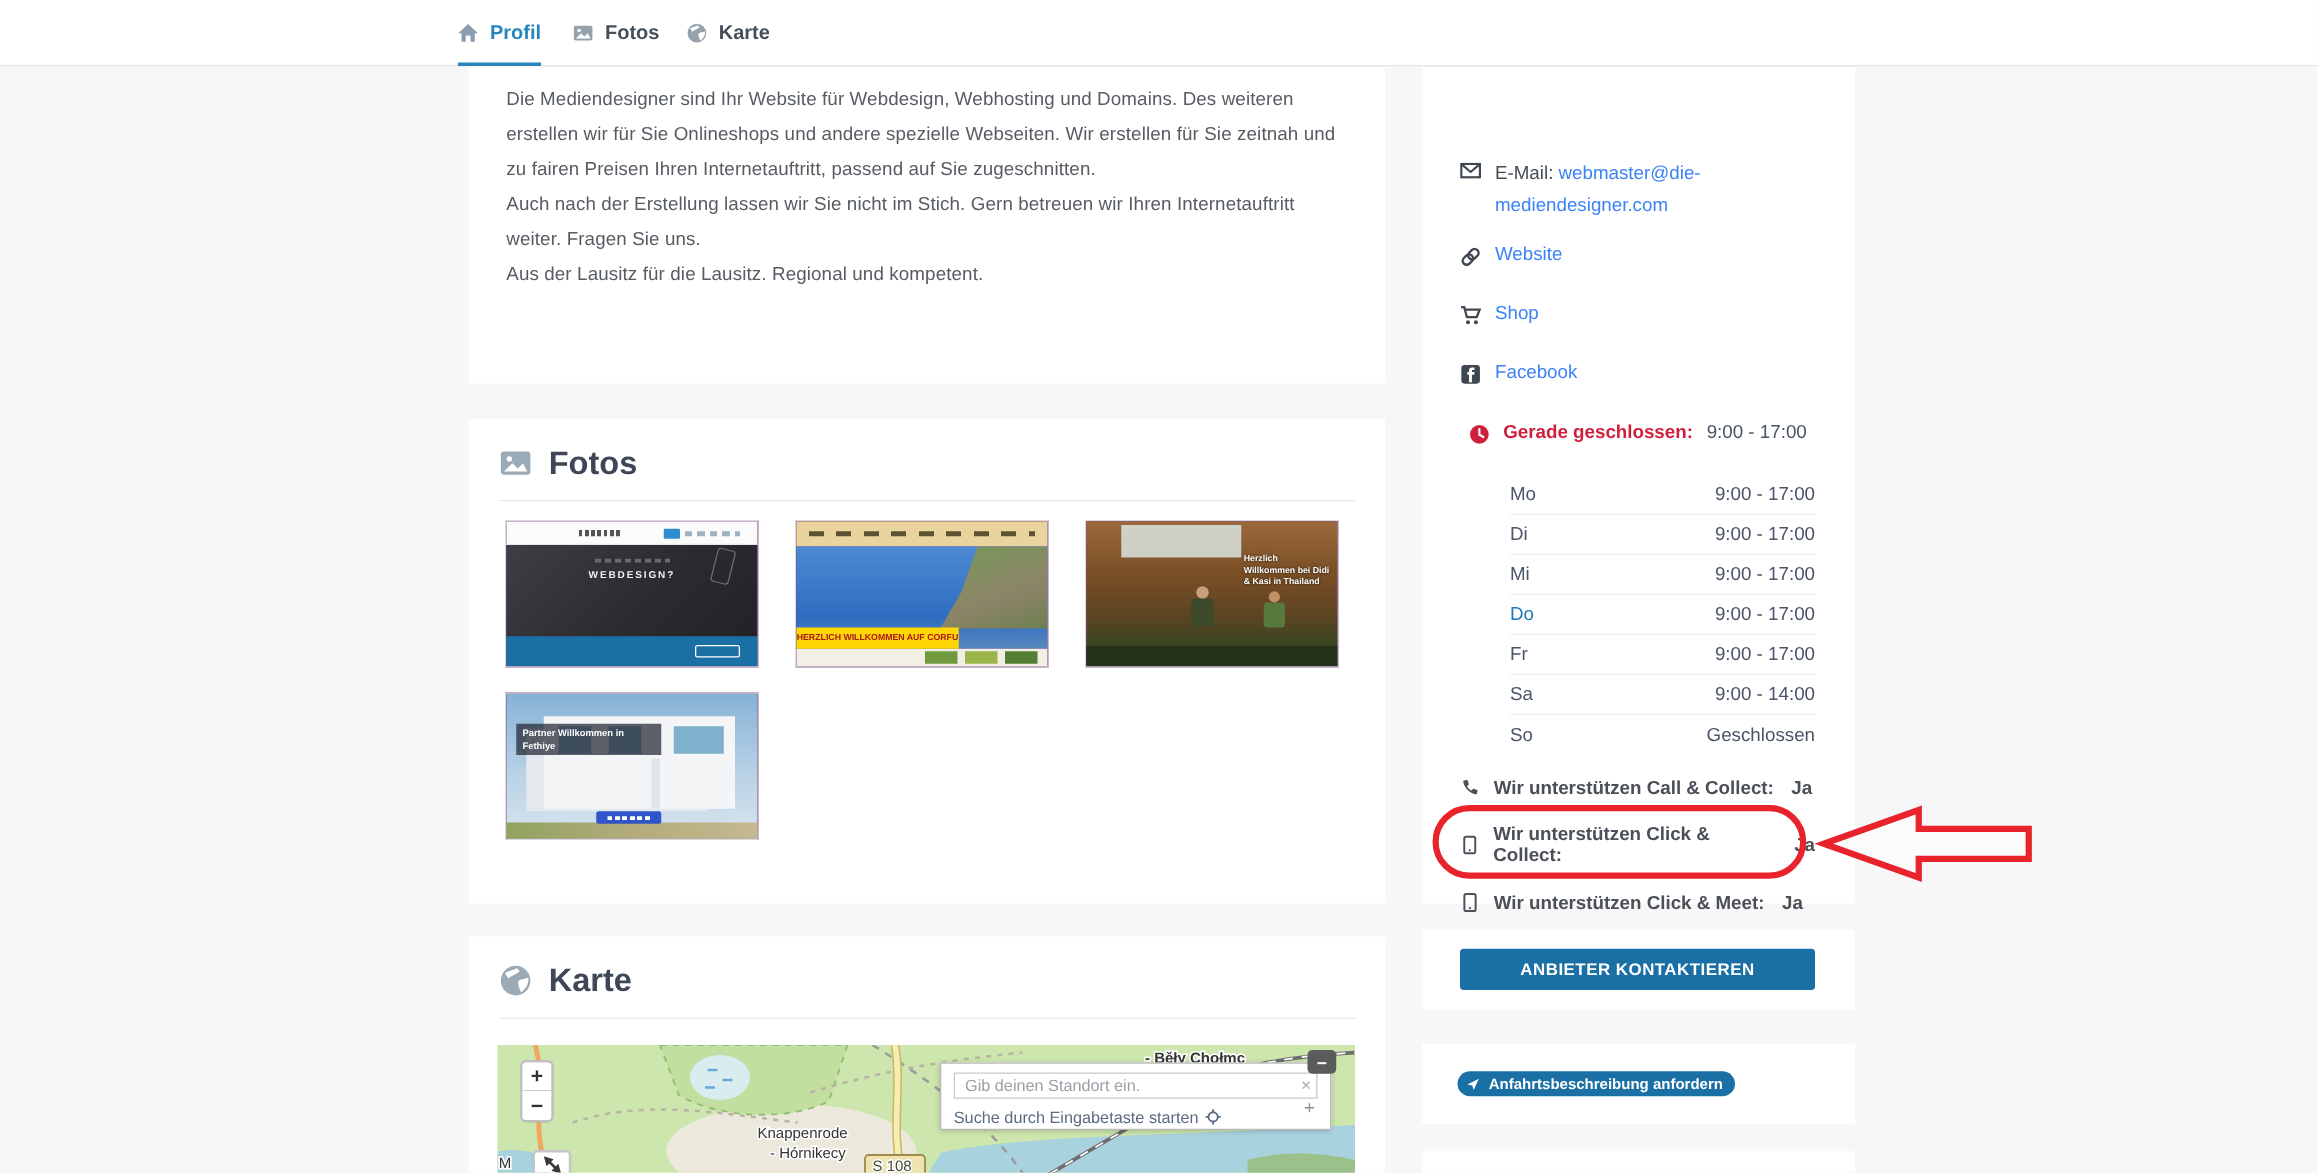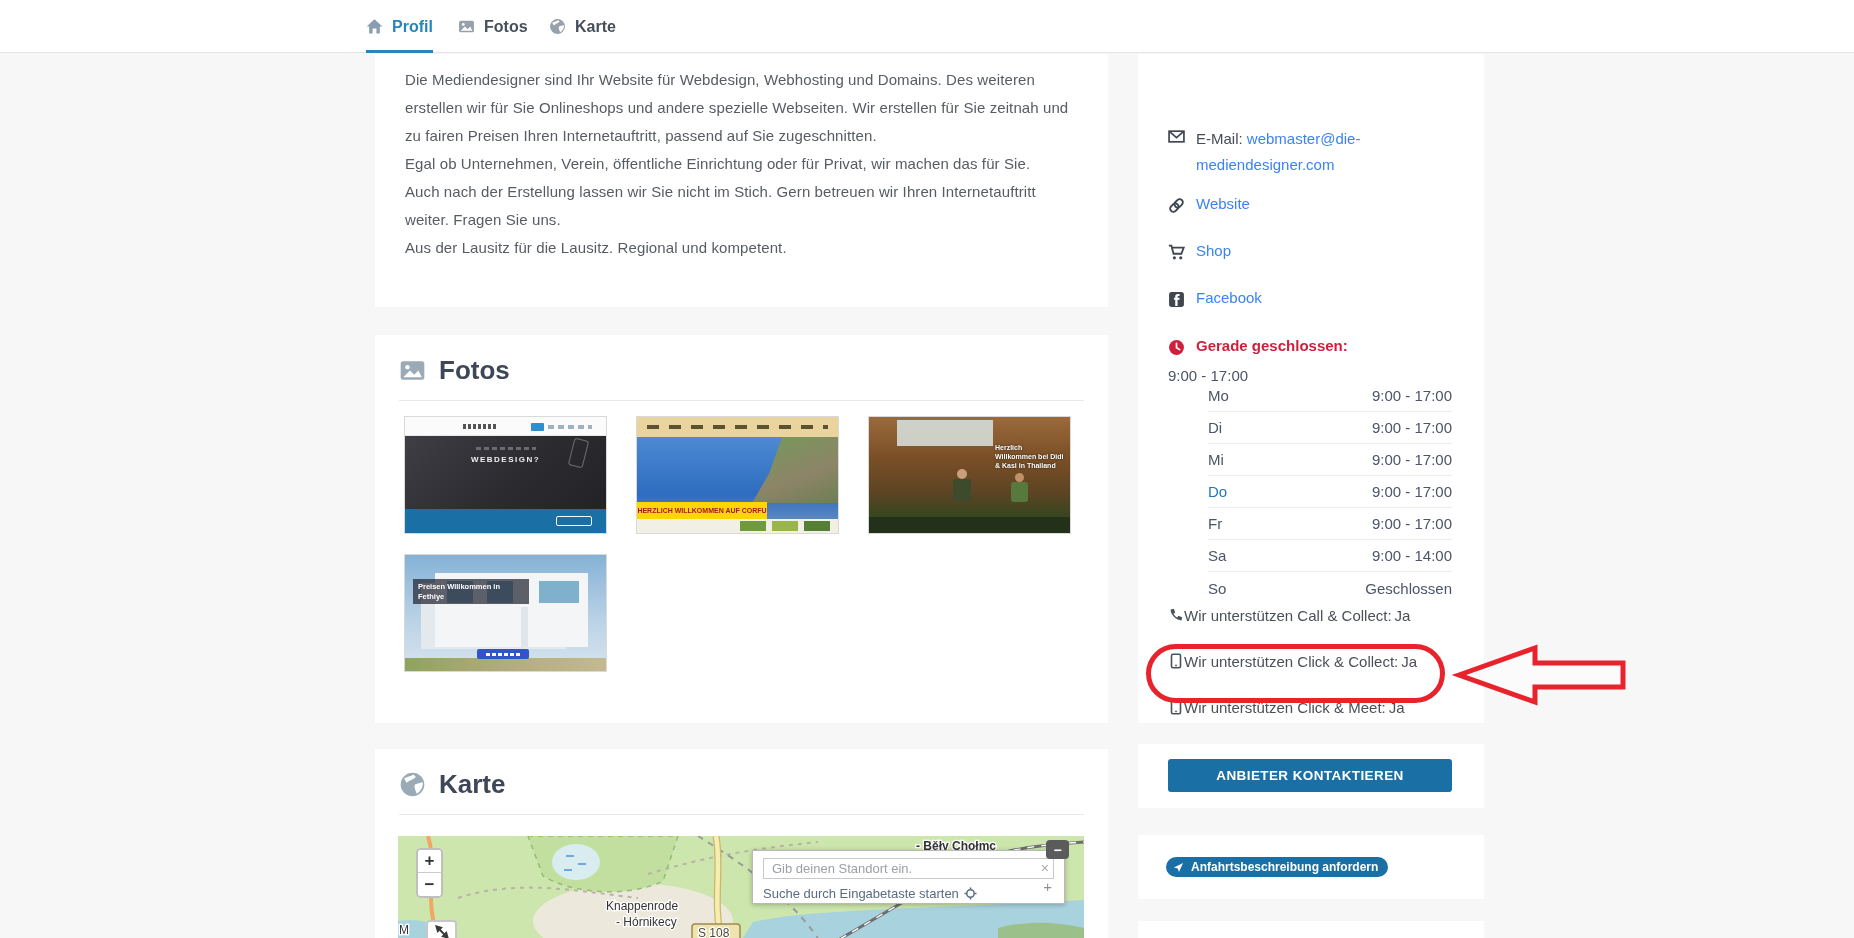--- a/index.html
+++ b/index.html
@@ -133,31 +133,31 @@
 
   
   .info-card { left:1138px; top:54px; width:346px; height:669px; font-size:15px; }
   .srow { position:absolute; left:30px; right:32px; display:flex; gap:11px; color:#454c55; }
   .srow .sicon { width:17px; height:17px; flex:0 0 17px; color:#3f4750; margin-top:2px; }
   a.glink { color:#3b82f6; text-decoration:none; cursor:pointer; }
   .row-email    { top:72px; line-height:26px; }
   .row-website  { top:141px; }
   .row-shop     { top:188px; }
   .row-facebook { top:235px; }
-  .row-status   { top:283px; justify-content:flex-end;flex-direction:column; }
+  .row-status   { top:283px; justify-content:center; }
   .status-left  { display:flex; gap:11px; color:#cf1f3c; font-weight:bold; }
   .status-left .sicon { color:#cf1f3c; }
   .status-time  { color:#4a5568; }
   .hours { position:absolute; left:30px; right:32px; top:326px;margin-left:40px; }
   .hours-row { height:32px; display:flex; align-items:center; justify-content:space-between;
                color:#4a5568; border-bottom:1px solid #ececec; }
   .hours-row:last-child { border-bottom:none; }
   .hours-row.today .day { color:#2079b6; }
   .features { position:absolute; left:30px; right:32px; top:553px; }
-  .feat-row { height:46px; display:flex; color:#4a4f58; }
+  .feat-row { height:46px; display:flex; align-items:center; gap:11px; color:#4a4f58;font-weight:bold; }
   .feat-row .sicon { width:16px; height:16px; color:#4b525b; }
   .feat-val { margin-left:3px; }
 
   .btn-card { left:1138px; top:744px; width:346px; height:64px; }
   .contact-btn { position:absolute; left:30px; right:32px; top:15px; height:33px; background:#1a6fa4;
                border:none; border-radius:3px; color:#fff; font-family:"Liberation Sans",sans-serif;
                font-size:13.5px; font-weight:bold; letter-spacing:.4px; cursor:pointer; }
   .dir-card { left:1138px; top:835px; width:346px; height:64px; }
   .dir-badge { position:absolute; left:28px; top:22px; height:20px; padding:0 10px 0 7px; background:#1a6fa4;
                border-radius:10px; color:#fff; font-size:12px; font-weight:bold; display:inline-flex;
@@ -193,21 +193,20 @@
       <path d="M3 4.5 C5 3 7 3.2 8.5 2 L10 3.5 C8.5 5 6 5.5 4.5 7 Z" fill="#fff"></path>
       <path d="M9.5 8 C11 7 12.5 7.5 14 6.5 C14.5 9 13 12 10.5 13.5 C10 11.5 8.5 9.5 9.5 8 Z" fill="#fff"></path>
     </svg>
     <span>Karte</span>
   </div>
 </header>
 
 <section class="card desc-card">
   <div class="desc-text">
     <p>Die Mediendesigner sind Ihr Website für Webdesign, Webhosting und Domains. Des weiteren erstellen wir für Sie Onlineshops und andere spezielle Webseiten. Wir erstellen für Sie zeitnah und zu fairen Preisen Ihren Internetauftritt, passend auf Sie zugeschnitten.</p>
-    <p>Egal ob Unternehmen, Verein, öffentliche Einrichtung oder für Privat, wir machen das für Sie.</p>
     <p>Auch nach der Erstellung lassen wir Sie nicht im Stich. Gern betreuen wir Ihren Internetauftritt weiter. Fragen Sie uns.</p>
     <p>Aus der Lausitz für die Lausitz. Regional und kompetent.</p>
   </div>
 </section>
 
 <section class="card photos-card">
   <h2 class="sec-title">
     <svg class="hicon" viewBox="0 0 16 16">
       <rect x="1" y="2.5" width="14" height="11" rx="1.5" fill="currentColor"></rect>
       <circle cx="5" cy="6" r="1.3" fill="#fff"></circle>
@@ -259,21 +258,21 @@
 
     <div class="photo">
       <div class="p4-sky"></div>
       <div class="p4-villa">
         <div class="p4-w1"></div>
         <div class="p4-w2"></div>
         <div class="p4-w3"></div>
         <div class="p4-col"></div>
       </div>
       <div class="p4-grass"></div>
-      <div class="p4-cap">Preisen Willkommen in Fethiye</div>
+      <div class="p4-cap">Partner Willkommen in Fethiye</div>
       <div class="p4-btn">
           <i></i>
         </div>
     </div>
   </div>
 </section>
 
 <section class="card map-card">
   <h2 class="sec-title">
     <svg class="hicon" viewBox="0 0 16 16">

